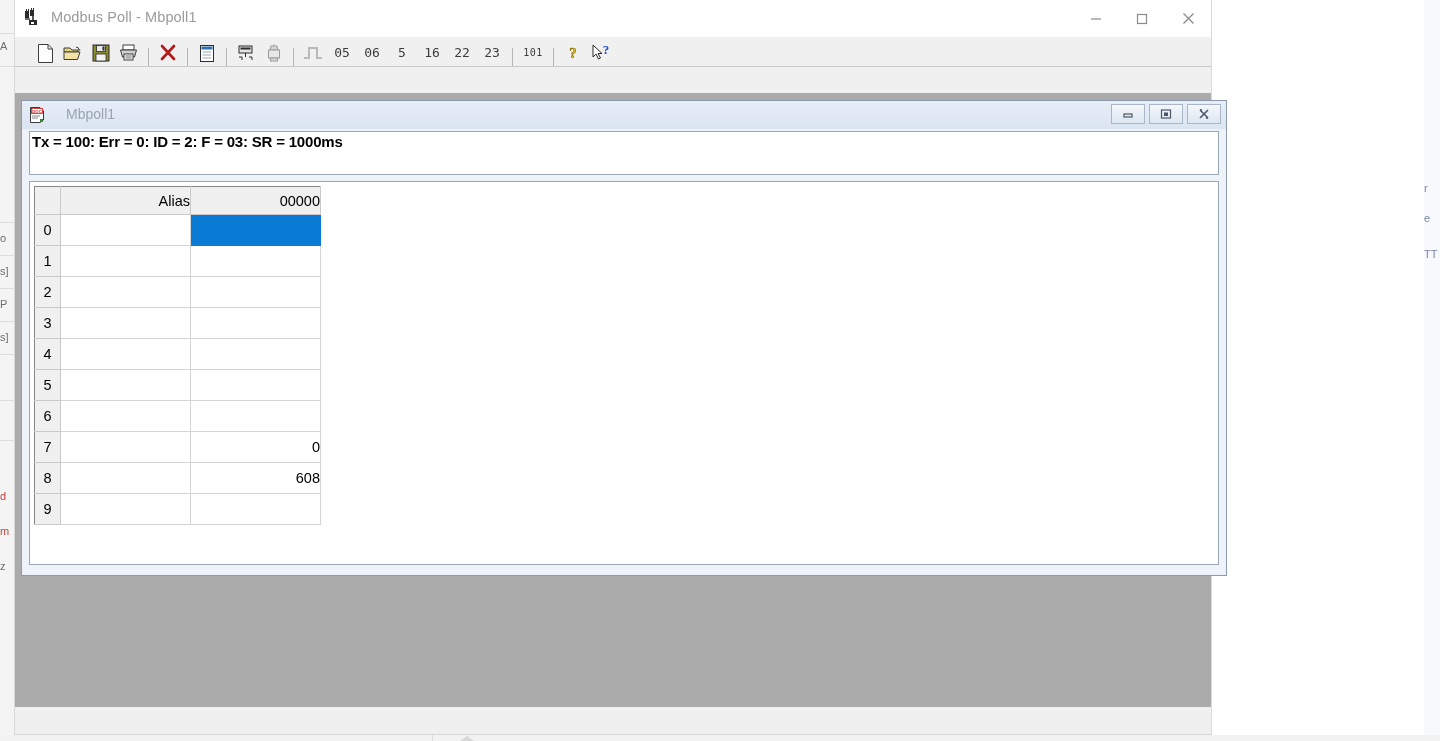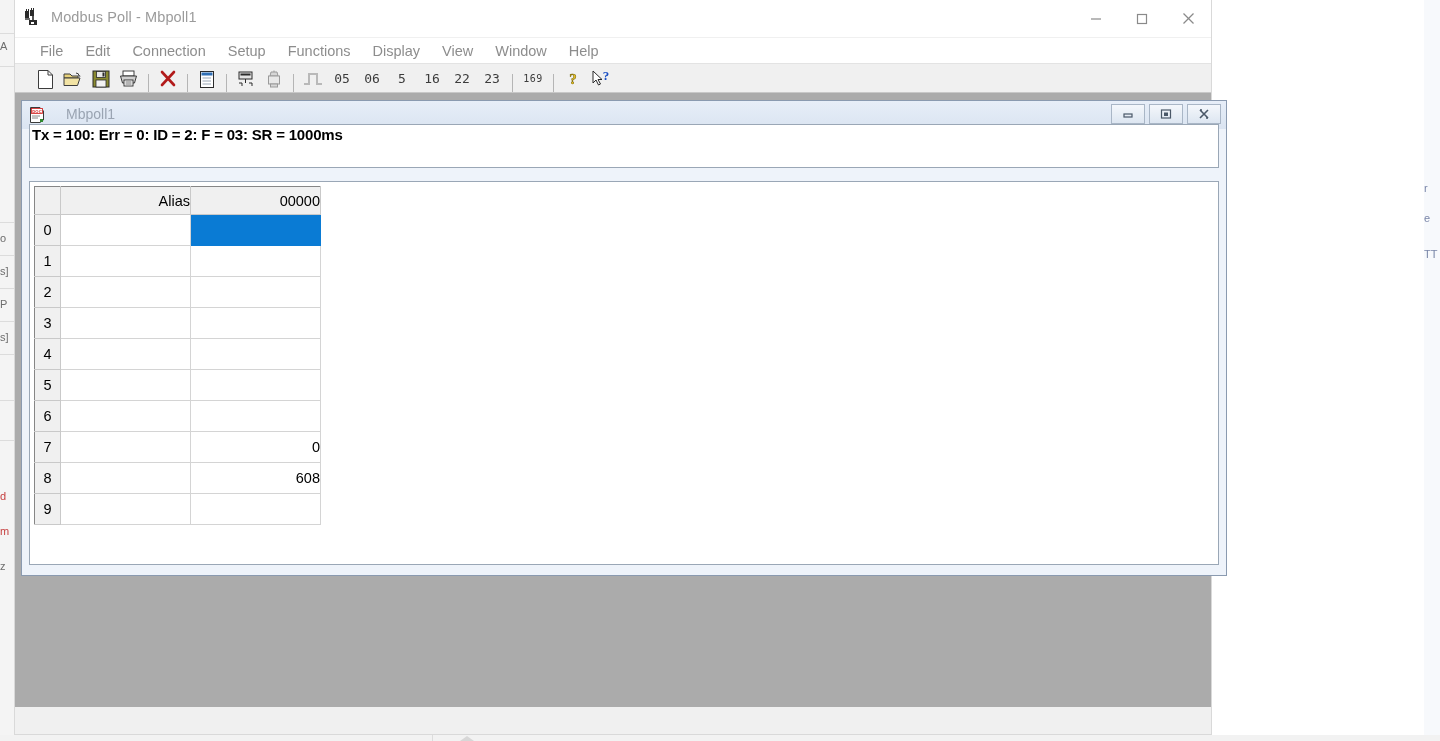--- a/index.html
+++ b/index.html
@@ -207,21 +207,21 @@
     background: linear-gradient(to bottom, #f4f7fb, #dde6f1);
     display: flex;
     align-items: center;
     justify-content: center;
     box-sizing: border-box;
   }
 
   
   .mdi-statline {
     position: absolute;
-    left: 7px; top: 23px;
+    left: 7px; top: 30px;
     width: 1190px; height: 44px;
     background: #ffffff;
     border: 1px solid #9aa7b6;
     box-sizing: border-box;
   }
   .mdi-statline .txt {
     position: absolute;
     left: 2px; top: 1px;
     font-size: 15px;
     font-weight: bold;
@@ -422,31 +422,20 @@
         </div>
         <div class="winbtn">
           <svg width="13" height="13" viewBox="0 0 13 13">
               <line x1="1.5" y1="1.5" x2="11.5" y2="11.5" stroke="#8a8a8a" stroke-width="1.2"></line>
               <line x1="11.5" y1="1.5" x2="1.5" y2="11.5" stroke="#8a8a8a" stroke-width="1.2"></line>
             </svg>
         </div>
       </div>
     </div>
 
-    <div class="menubar">
-      <div class="menu-item">File</div>
-      <div class="menu-item">Edit</div>
-      <div class="menu-item">Connection</div>
-      <div class="menu-item">Setup</div>
-      <div class="menu-item">Functions</div>
-      <div class="menu-item">Display</div>
-      <div class="menu-item">View</div>
-      <div class="menu-item">Window</div>
-      <div class="menu-item">Help</div>
-    </div>
 
     <div class="toolbar">
 
       <div class="tb-btn">
         <svg width="17" height="19" viewBox="0 0 17 19">
           <path d="M1.5 0.5 H11 L15.5 5 V18.5 H1.5 Z" fill="#fff" stroke="#3c3c3c" stroke-width="1"></path>
           <path d="M11 0.5 V5 H15.5" fill="none" stroke="#3c3c3c" stroke-width="1"></path>
         </svg>
       </div>
 
@@ -528,21 +517,21 @@
 
       <div class="tb-num">05</div>
       <div class="tb-num">06</div>
       <div class="tb-num">5</div>
       <div class="tb-num">16</div>
       <div class="tb-num">22</div>
       <div class="tb-num">23</div>
 
       <div class="tb-sep"></div>
 
-      <div class="tb-num small">169</div>
+      <div class="tb-num small">101</div>
 
       <div class="tb-sep"></div>
 
       <div class="tb-btn">
         <svg width="16" height="18" viewBox="0 0 16 18">
           <text x="8" y="14" text-anchor="middle" font-family="'Liberation Serif', serif" font-size="15" font-weight="bold" fill="#e8c020" stroke="#6b5a00" stroke-width="0.5">?</text>
         </svg>
       </div>
 
       <div class="tb-btn">

